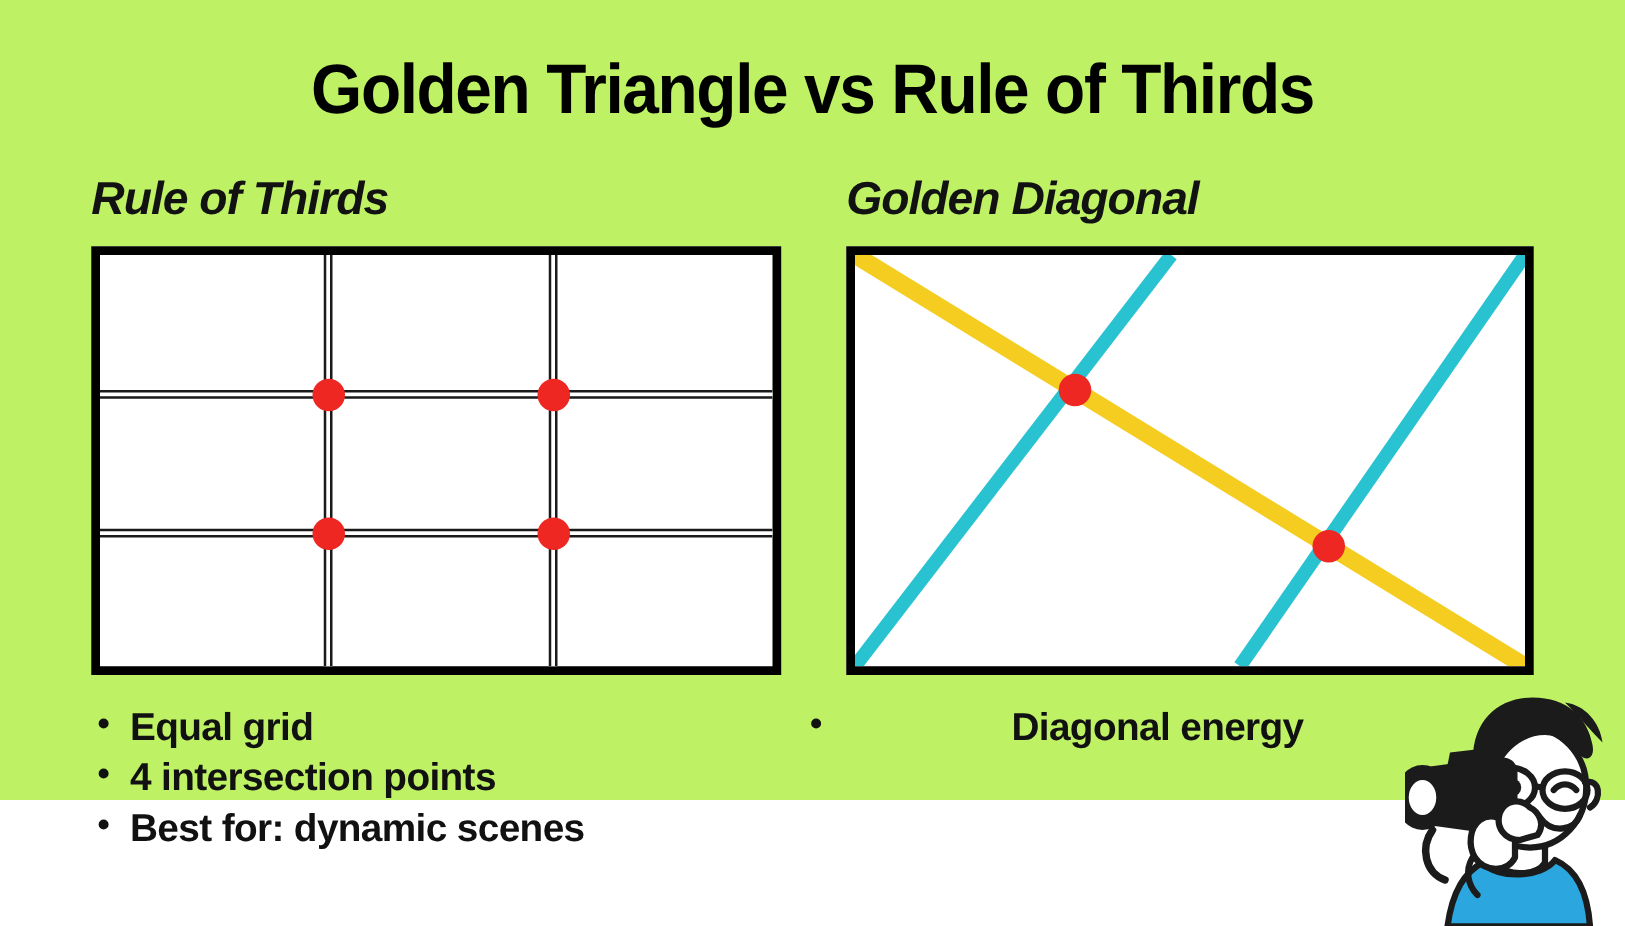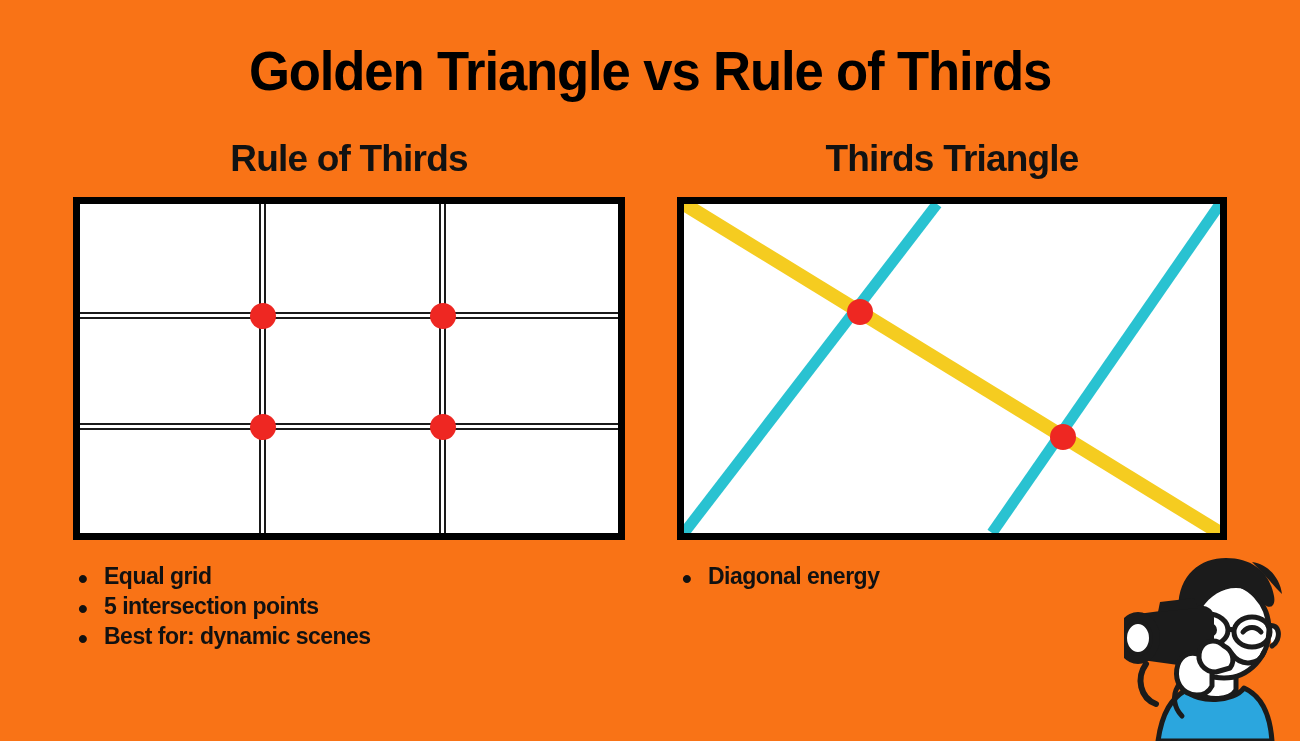--- a/index.html
+++ b/index.html
@@ -7,46 +7,46 @@
 
   html, body {
     width:1300px; height:741px;
     background:#ffffff;
     font-family:"Liberation Sans", sans-serif;
     overflow:hidden;
   }
 
   #stage {
     position:relative;
-    width:1300px; height:741px;
-    background:#f97316;
+    width:1300px; height:640px;
+    background:#bef264;
   }
 
   
   .main-title {
     position:absolute;
     top:38px; left:0; width:1300px;
     text-align:center;
     font-size:56px;
     font-weight:bold;
     letter-spacing:-1.2px;
     color:#000000;
     white-space:nowrap;
     transform:scaleX(0.94);
   }
 
   .panel-title {
     position:absolute;
     top:138px;
-    text-align:center;
     font-size:37px;
     font-weight:bold;
     letter-spacing:-0.8px;
     color:#121212;
     white-space:nowrap;
+    font-style:italic;
   }
   .panel-title.left  { left:73px;  width:552px; }
   .panel-title.right { left:677px; width:550px; }
 
   
   .frame {
     position:absolute;
     top:197px;
     height:343px;
     background:#ffffff;
@@ -93,29 +93,29 @@
     position:absolute;
     inset:0;
     width:100%; height:100%;
     display:block;
   }
 
   
   .bullets {
     position:absolute;
     top:562px;
-    font-size:23px;
+    font-size:31px;
     font-weight:bold;
     color:#111111;
     line-height:1.30;
     letter-spacing:-0.5px;
     list-style:none;
   }
   .bullets.left  { left:78px;  width:560px; }
-  .bullets.right { left:682px; width:530px; }
+  .bullets.right { left:648px; width:530px;text-align:center; }
   .bullets li {
     position:relative;
     padding-left:26px;
     white-space:nowrap;
   }
   .bullets li::before {
     content:"\2022";
     position:absolute;
     left:0; top:-1px;
     font-size:28px;
@@ -149,25 +149,25 @@
 
       <div class="dot" style="left:183px; top:112px;"></div>
       <div class="dot" style="left:363px; top:112px;"></div>
       <div class="dot" style="left:183px; top:223px;"></div>
       <div class="dot" style="left:363px; top:223px;"></div>
     </div>
   </div>
 
   <ul class="bullets left">
     <li>Equal grid</li>
-    <li>5 intersection points</li>
+    <li>4 intersection points</li>
     <li>Best for: dynamic scenes</li>
   </ul>
 
-  <div class="panel-title right">Thirds Triangle</div>
+  <div class="panel-title right">Golden Diagonal</div>
 
   <div class="frame right">
     <div class="frame-inner">
       <svg class="triangle-svg" viewBox="0 0 536 329" preserveAspectRatio="none">
 
         <line x1="0" y1="329" x2="253" y2="0" stroke="#29c2d1" stroke-width="11"></line>
         <line x1="536" y1="0" x2="308" y2="329" stroke="#29c2d1" stroke-width="11"></line>
 
         <line x1="0" y1="0" x2="536" y2="329" stroke="#f5cc20" stroke-width="14"></line>
       </svg>

